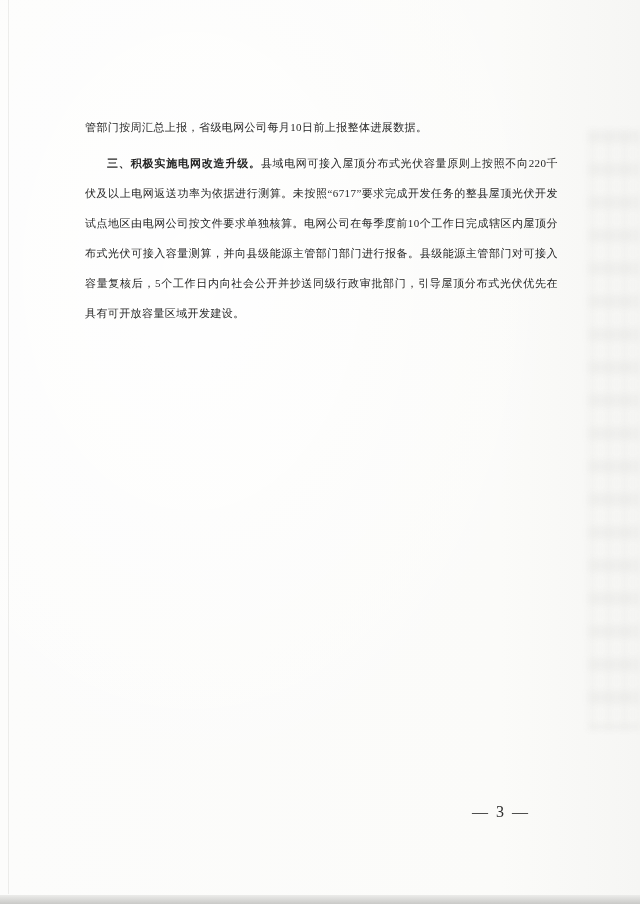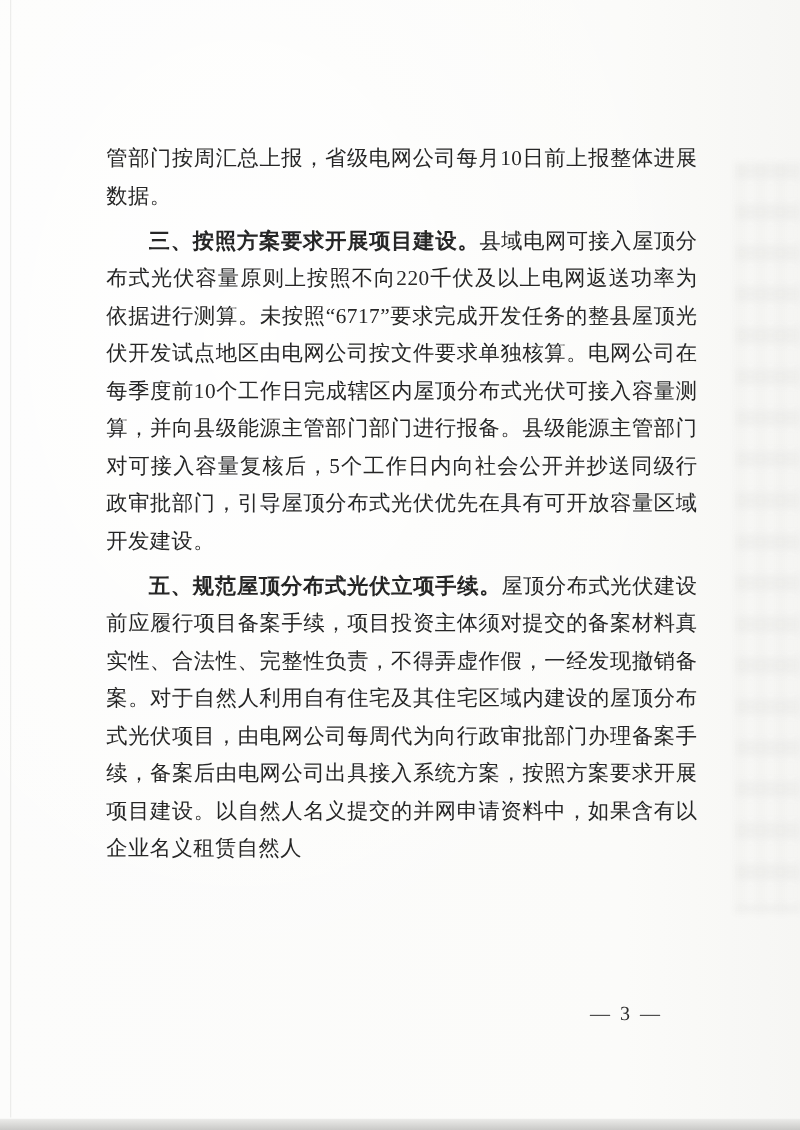--- a/index.html
+++ b/index.html
@@ -33,21 +33,21 @@
         rgba(255,255,255,0) 13px, rgba(255,255,255,0) 33px),
       repeating-linear-gradient(90deg,
         rgba(168,168,164,0.06) 0px, rgba(168,168,164,0.06) 9px,
         rgba(255,255,255,0) 9px, rgba(255,255,255,0) 16px);
     filter: blur(3px);
     opacity: 0.8;
   }
   .doc-body {
     position: absolute;
     left: 85px; top: 112px; width: 473px;
-    font-size: 17px;
+    font-size: 11px;
     line-height: 30px;
     letter-spacing: 0.4px;
     text-align: justify;
   }
   .para { margin: 0; text-align: justify; }
   .para.section { text-indent: 2em; margin-top: 6px; }
   .heading {
     font-weight: bold;
     font-family: "Liberation Sans", sans-serif;
     letter-spacing: 0.6px;
@@ -68,24 +68,23 @@
 
 <div class="page">
 
   <div class="bleedthrough"></div>
   <div class="page-left-edge"></div>
 
   <div class="doc-body">
 
     <p class="para continuation"><span>管部门按周汇总上报，省级电网公司每月10日前上报整体进展数据。</span></p>
 
-    <p class="para section"><span class="heading">三、按照方案要求开展项目建设。</span><span>县域电网可接入屋顶分布式光伏容量原则上按照不向220千伏及以上电网返送功率为依据进行测算。未按照“6717”要求完成开发任务的整县屋顶光伏开发试点地区由电网公司按文件要求单独核算。电网公司在每季度前10个工作日完成辖区内屋顶分布式光伏可接入容量测算，并向县级能源主管部门部门进行报备。县级能源主管部门对可接入容量复核后，5个工作日内向社会公开并抄送同级行政审批部门，引导屋顶分布式光伏优先在具有可开放容量区域开发建设。</span></p>
+    <p class="para section"><span class="heading">三、积极实施电网改造升级。</span><span>县域电网可接入屋顶分布式光伏容量原则上按照不向220千伏及以上电网返送功率为依据进行测算。未按照“6717”要求完成开发任务的整县屋顶光伏开发试点地区由电网公司按文件要求单独核算。电网公司在每季度前10个工作日完成辖区内屋顶分布式光伏可接入容量测算，并向县级能源主管部门部门进行报备。县级能源主管部门对可接入容量复核后，5个工作日内向社会公开并抄送同级行政审批部门，引导屋顶分布式光伏优先在具有可开放容量区域开发建设。</span></p>
 
 
-    <p class="para section"><span class="heading">五、规范屋顶分布式光伏立项手续。</span><span>屋顶分布式光伏建设前应履行项目备案手续，项目投资主体须对提交的备案材料真实性、合法性、完整性负责，不得弄虚作假，一经发现撤销备案。对于自然人利用自有住宅及其住宅区域内建设的屋顶分布式光伏项目，由电网公司每周代为向行政审批部门办理备案手续，备案后由电网公司出具接入系统方案，按照方案要求开展项目建设。以自然人名义提交的并网申请资料中，如果含有以企业名义租赁自然人</span></p>
 
   </div>
 
   <div class="page-number">— 3 —</div>
 
   <div class="page-bottom-edge"></div>
 
 </div>
 
 </body></html>

